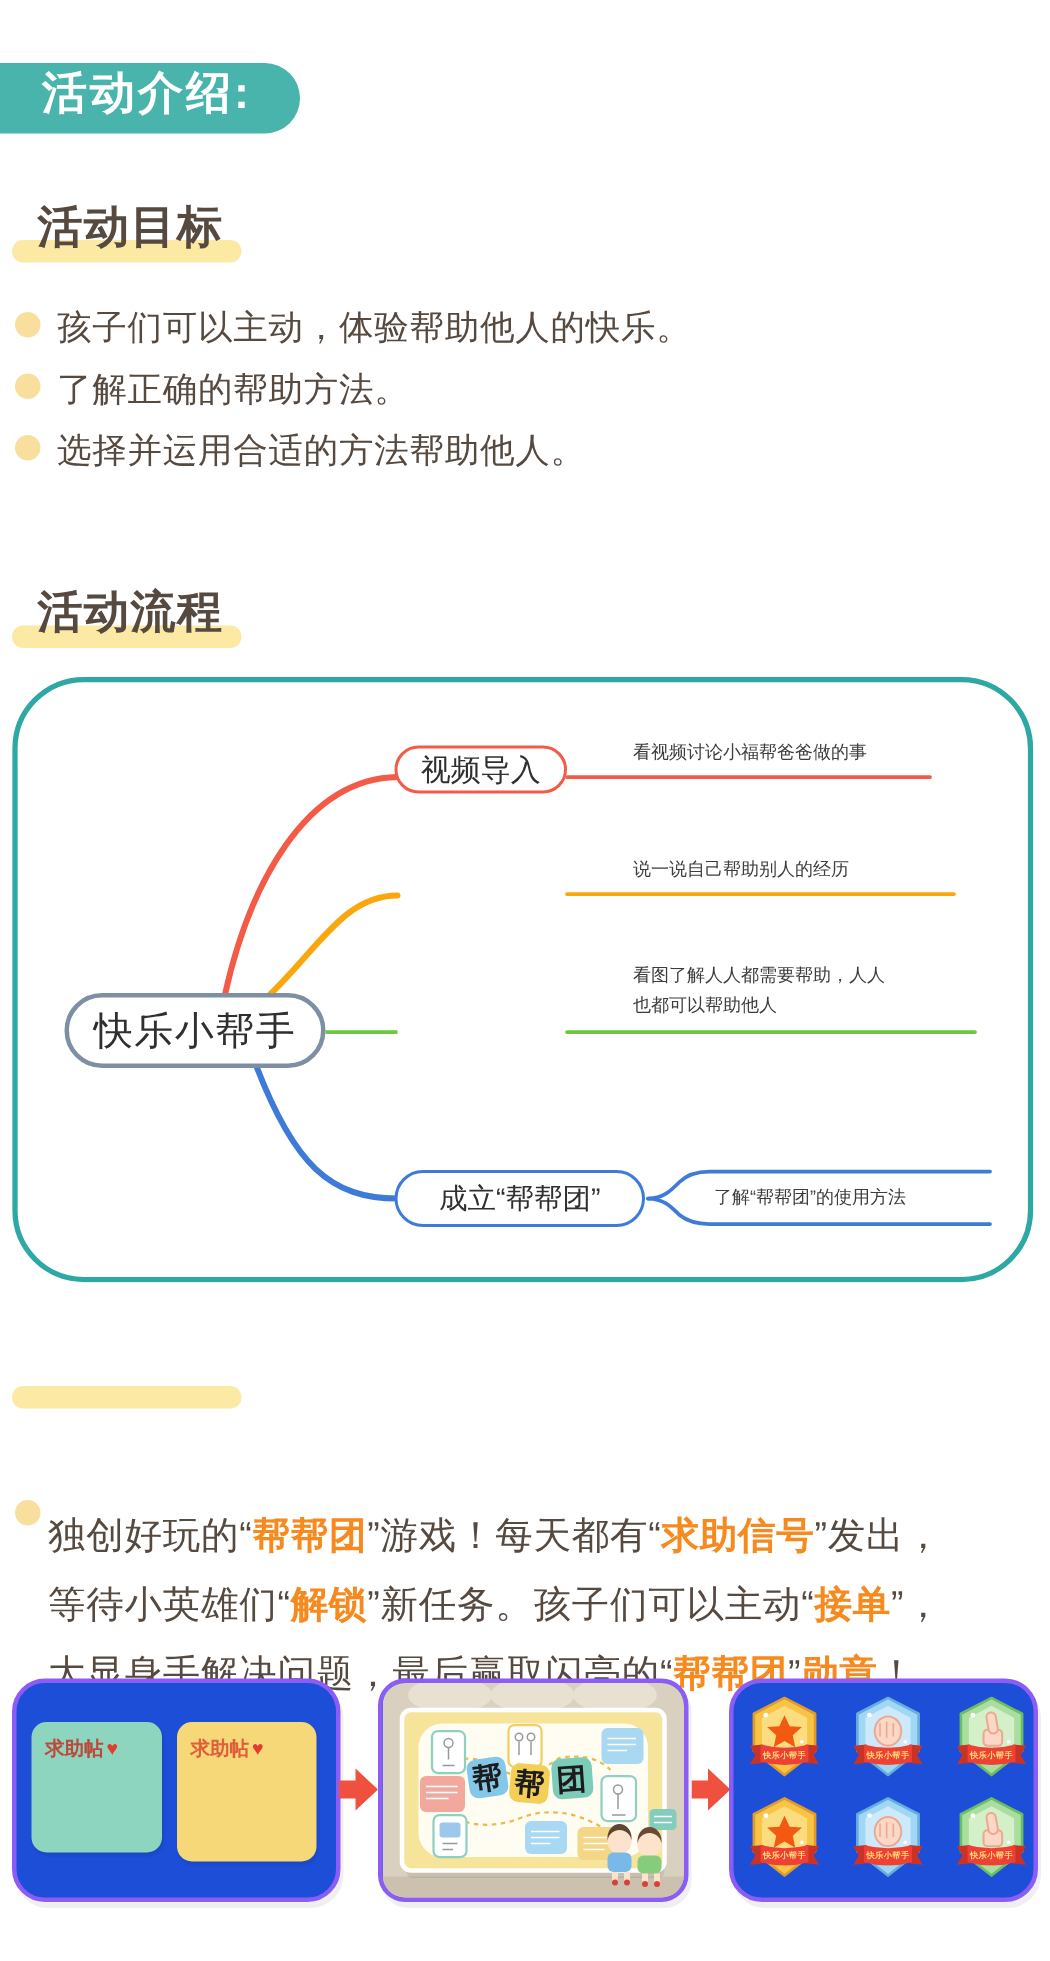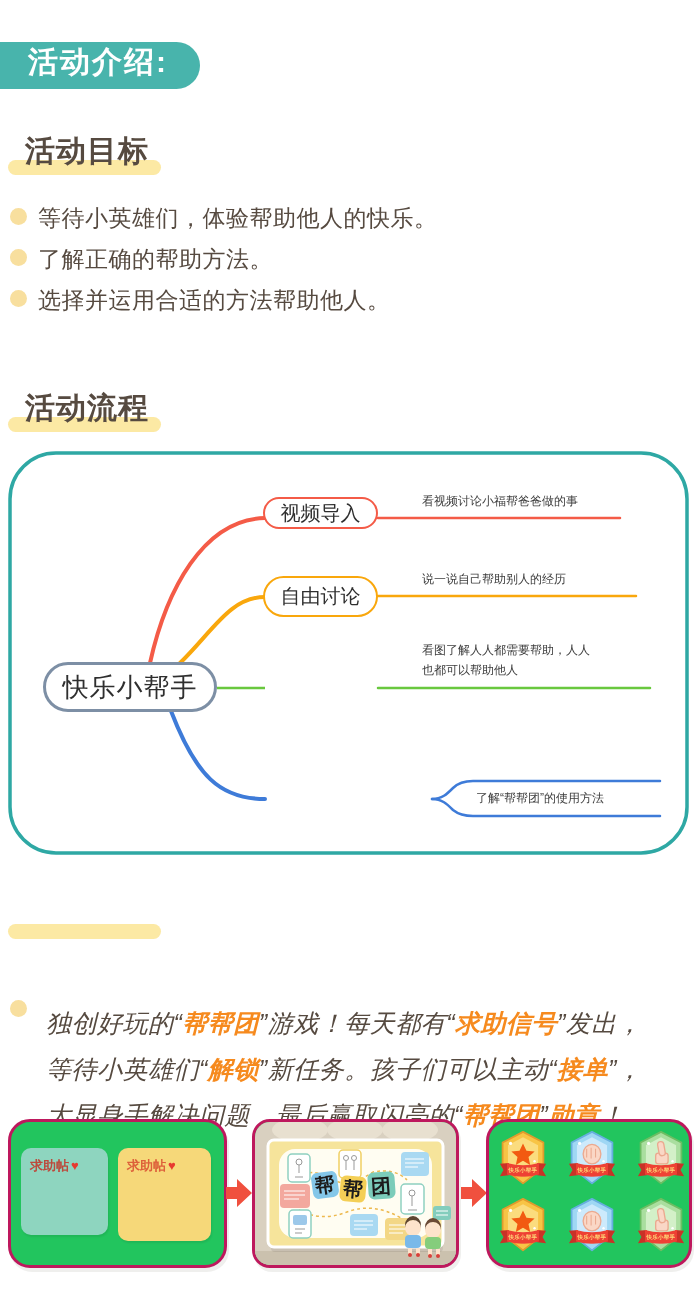--- a/index.html
+++ b/index.html
@@ -33,26 +33,26 @@
   .pill.b3{left:255px;top:217px;width:115px;height:41px;border:2.5px solid #69c83e;border-radius:21px;font-size:20px;}
   .pill.b4{left:255px;top:329px;width:167px;height:38px;border:2.5px solid #3e7bd8;border-radius:19px;font-size:19px;}
   .mnote{position:absolute;font-size:12px;color:#3c3c3c;white-space:pre-line;line-height:20px;}
   .n1{left:414px;top:40px;}
   .n2{left:414px;top:118px;}
   .n3{left:414px;top:189px;}
   .n4a{left:468px;top:288px;line-height:19px;}
   .n4b{left:468px;top:337px;}
 
   
-  .hl-row{position:absolute;left:46px;font-size:25px;letter-spacing:0.5px;white-space:nowrap;font-style:italic;}
+  .hl-row{position:absolute;left:32px;font-size:25px;letter-spacing:0.5px;white-space:nowrap;}
   .hl-row .d{color:#564a40;}
   .hl-row .o{color:#f68a1e;font-weight:bold;}
 
   
-  .card{position:absolute;top:1119px;height:149px;background:#22c55e;border:3px solid #be185d;
+  .card{position:absolute;top:1119px;height:149px;background:#1d4ed8;border:3px solid #8b5cf6;
     border-radius:22px;box-sizing:border-box;box-shadow:2px 4px 0 rgba(120,120,110,0.12);}
   .card1{left:8px;width:219px;}
   .card2{left:252px;width:207px;border-radius:18px;overflow:hidden;}
   .card3{left:486px;width:206px;}
   .note{position:absolute;border-radius:10px;box-shadow:1px 2px 2px rgba(0,0,0,0.08);}
   .note .nlabel{font-size:13px;font-weight:bold;padding:9px 0 0 9px;display:block;}
   .note1{left:10px;top:26px;width:87px;height:87px;background:#8ed5bf;}
   .note1 .nlabel{color:#bc4a3c;}
   .note2{left:107px;top:26px;width:93px;height:93px;background:#f6d879;}
   .note2 .nlabel{color:#dd603a;}
@@ -66,21 +66,21 @@
 
 <div class="hdr-badge">
   <span>活动介绍:</span>
 </div>
 
 <div class="sec-h" style="top:131px;">
   <span class="bar"></span>
   <span class="txt">活动目标</span>
 </div>
 <span class="dot" style="top:208px;"></span>
-<div class="g-row" style="top:203px;">等待小英雄们，体验帮助他人的快乐。</div>
+<div class="g-row" style="top:203px;">孩子们可以主动，体验帮助他人的快乐。</div>
 <span class="dot" style="top:249px;"></span>
 <div class="g-row" style="top:244px;">了解正确的帮助方法。</div>
 <span class="dot" style="top:290px;"></span>
 <div class="g-row" style="top:285px;">选择并运用合适的方法帮助他人。</div>
 
 <div class="sec-h" style="top:388px;">
   <span class="bar"></span>
   <span class="txt">活动流程</span>
 </div>
 
@@ -92,21 +92,21 @@
     <path d="M 209 237 L 257 237" fill="none" stroke="#69c83e" stroke-width="2.5"></path>
     <path d="M 163 260 C 188 325 212 348 257 348" fill="none" stroke="#3e7bd8" stroke-width="4" stroke-linecap="round"></path>
     <path d="M 370 67 L 612 67" stroke="#f45b47" stroke-width="2.5" stroke-linecap="round"></path>
     <path d="M 370 145 L 628 145" stroke="#f9a70c" stroke-width="2.5" stroke-linecap="round"></path>
     <path d="M 370 237 L 642 237" stroke="#69c83e" stroke-width="2.5" stroke-linecap="round"></path>
     <path d="M 424 348 C 434 348 439 343 445 337 C 450 332 457 330 465 330 L 652 330" fill="none" stroke="#3e7bd8" stroke-width="2.5" stroke-linecap="round"></path>
     <path d="M 424 348 C 434 348 439 353 445 359 C 450 363 457 365 465 365 L 652 365" fill="none" stroke="#3e7bd8" stroke-width="2.5" stroke-linecap="round"></path>
   </svg>
   <div class="pill root">快乐小帮手</div>
   <div class="pill b1">视频导入</div>
-  <div class="pill b2">自由讨论</div>
+  <div class="pill b4">成立“帮帮团”</div>
   <div class="mnote n1">看视频讨论小福帮爸爸做的事</div>
   <div class="mnote n2">说一说自己帮助别人的经历</div>
   <div class="mnote n3">看图了解人人都需要帮助，人人
 也都可以帮助他人</div>
   <div class="mnote n4b">了解“帮帮团”的使用方法</div>
 </div>
 
 <div class="sec-h" style="top:936px;">
   <span class="bar"></span>
 </div>

